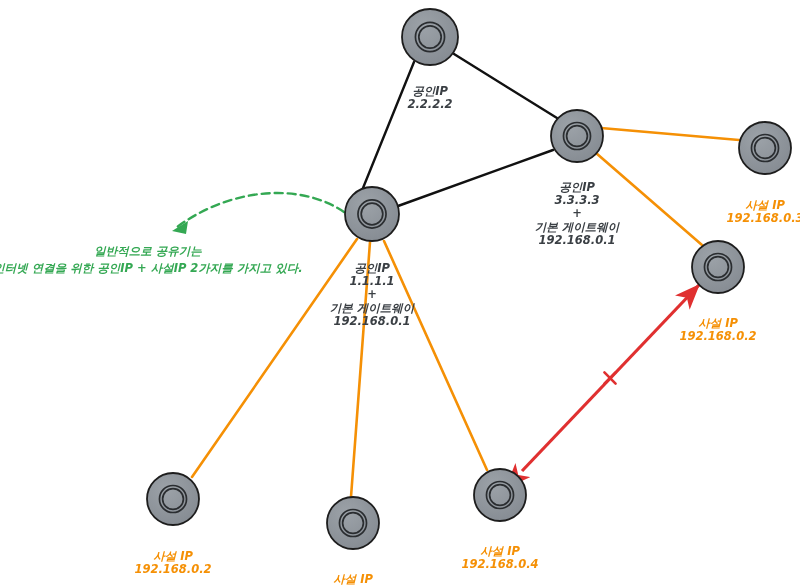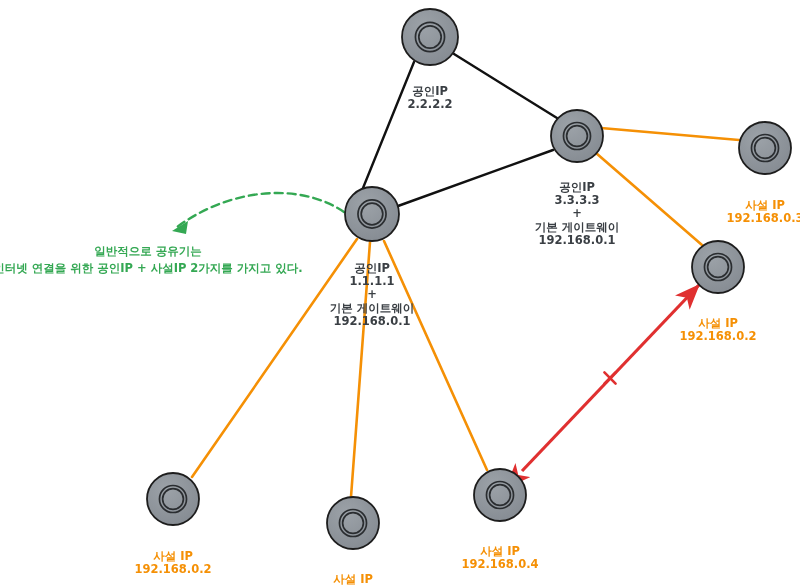--- a/index.html
+++ b/index.html
@@ -9,20 +9,21 @@
   }
   body {
     font-family: "DejaVu Sans", "Liberation Sans", sans-serif;
   }
   #canvas {
     position: relative;
     width: 800px;
     height: 587px;
     background: #ffffff;
     overflow: hidden;
+    font-style: italic;
   }
   #diagram-svg {
     position: absolute;
     left: 0;
     top: 0;
     width: 800px;
     height: 587px;
   }
   .node-label {
     position: absolute;

